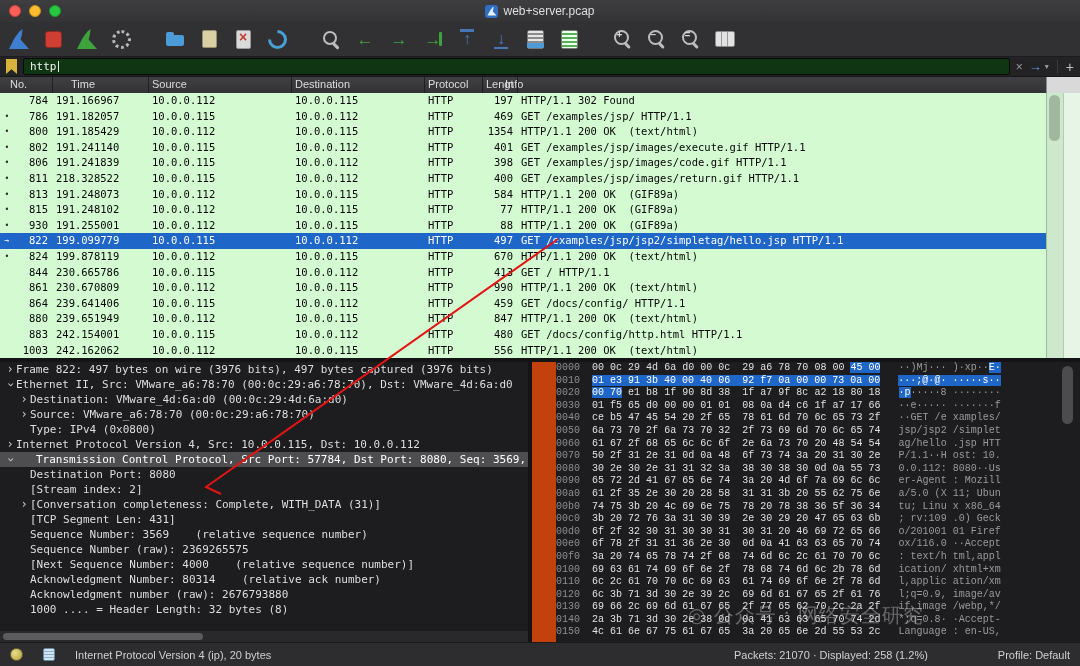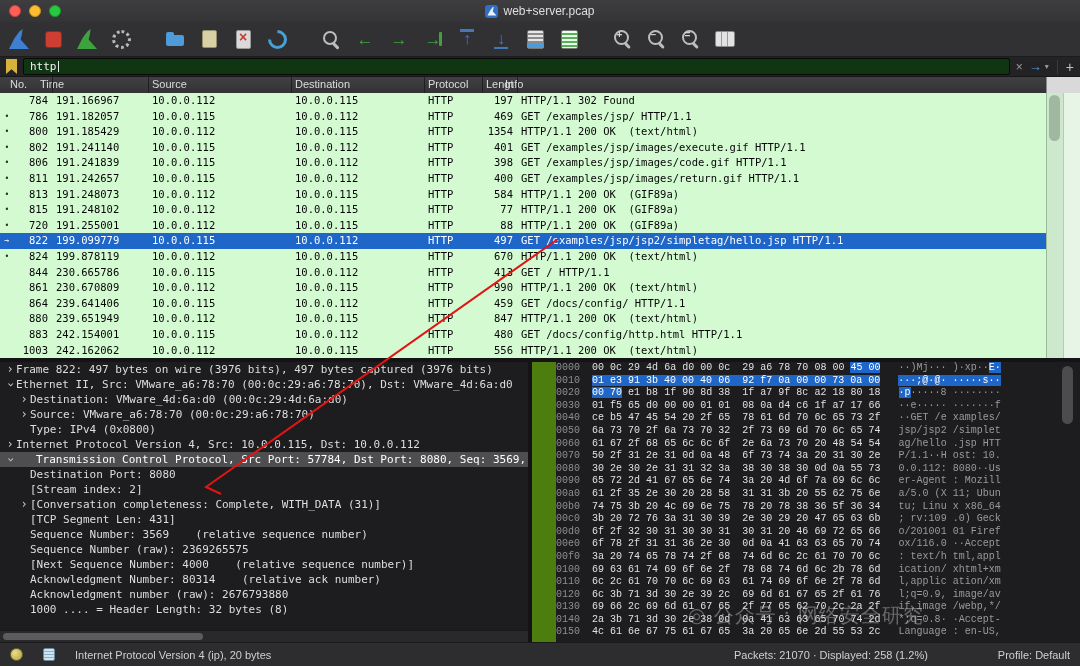--- a/index.html
+++ b/index.html
@@ -1,16 +1,16 @@
 <!DOCTYPE html>
 <html style="--sel: #1f66c9; --http-green: #d4fad2; --hexhl: #1f66c9; --filter-bg: #103512;"><head>
 <meta charset="utf-8">
 <style>
   html,body{margin:0;padding:0;background:#222;}
-  .app{position:relative;width:1080px;height:666px;background:#4d7c0f;overflow:hidden;
+  .app{position:relative;width:1080px;height:666px;background:#c2410c;overflow:hidden;
        font-family:"Liberation Sans", sans-serif;}
 
   
   .titlebar{position:absolute;left:0;top:0;width:100%;height:22px;
     background:linear-gradient(#3e3e40,#343436);border-bottom:1px solid #1b1b1d;}
   .lights{position:absolute;left:9px;top:5px;display:flex;gap:8px;}
   .light{width:12px;height:12px;border-radius:50%;display:inline-block;}
   .light.red{background:#ff5f57;border:1px solid #c94440;box-sizing:border-box;}
   .light.yellow{background:#febc2e;border:1px solid #c79423;box-sizing:border-box;}
   .light.green{background:#28c840;border:1px solid #1d9930;box-sizing:border-box;}
@@ -68,21 +68,21 @@
   .fbtn{flex:0 0 auto;line-height:1;cursor:default;}
   .fbtn.clear{color:#9a9a9a;font-size:12px;}
   .fbtn.apply{color:#58a0e8;font-weight:bold;font-size:13px;}
   .fbtn.caretd{color:#9a9a9a;font-size:8px;margin-left:-3px;}
   .fbtn.plus{color:#c0c0c0;font-size:14px;border-left:1px solid #3a3a3c;padding-left:8px;margin-left:2px;}
 
   
   .phead{position:absolute;left:0;top:77px;width:100%;height:16px;
     background:linear-gradient(#404042,#333335);color:#dcdcdc;font-size:11px;border-bottom:1px solid #1a1a1c;}
   .phead span{position:absolute;top:1px;white-space:pre;}
-  .h-no{left:10px;} .h-time{left:40px;} .h-src{left:152px;} .h-dst{left:295px;}
+  .h-no{left:10px;} .h-time{left:71px;} .h-src{left:152px;} .h-dst{left:295px;}
   .h-proto{left:428px;} .h-len{left:486px;} .h-info{left:505px;}
   .hsep{position:absolute;top:0;bottom:0;width:1px;background:#1f1f21;}
   .hcorner{position:absolute;right:0;top:0;width:34px;height:16px;background:#d9d9d9;border-left:1px solid #8a8a8a;box-sizing:border-box;}
 
   
   .plist{position:absolute;left:0;top:93px;width:1046px;height:265px;background:var(--http-green,#d4fad2);overflow:hidden;}
   .prow{position:relative;height:15.6px;line-height:15.6px;font-family:"DejaVu Sans Mono", monospace;
     font-size:10.5px;color:#050505;}
   .prow span{position:absolute;top:0;white-space:pre;}
   .prow.sel{background:var(--sel,#1f66c9);color:#fff;}
@@ -274,21 +274,21 @@
         <span class="c-time">191.241839</span>
         <span class="c-src">10.0.0.115</span>
         <span class="c-dst">10.0.0.112</span>
         <span class="c-proto">HTTP</span>
         <span class="c-len">398</span>
         <span class="c-info">GET /examples/jsp/images/code.gif HTTP/1.1</span>
       </div>
       <div class="prow">
         <span class="c-mark">•</span>
         <span class="c-no">811</span>
-        <span class="c-time">191.242657</span>
+        <span class="c-time">218.328522</span>
         <span class="c-src">10.0.0.115</span>
         <span class="c-dst">10.0.0.112</span>
         <span class="c-proto">HTTP</span>
         <span class="c-len">400</span>
         <span class="c-info">GET /examples/jsp/images/return.gif HTTP/1.1</span>
       </div>
       <div class="prow">
         <span class="c-mark">•</span>
         <span class="c-no">813</span>
         <span class="c-time">191.248073</span>
@@ -303,21 +303,21 @@
         <span class="c-no">815</span>
         <span class="c-time">191.248102</span>
         <span class="c-src">10.0.0.112</span>
         <span class="c-dst">10.0.0.115</span>
         <span class="c-proto">HTTP</span>
         <span class="c-len">77</span>
         <span class="c-info">HTTP/1.1 200 OK  (GIF89a)</span>
       </div>
       <div class="prow">
         <span class="c-mark">•</span>
-        <span class="c-no">720</span>
+        <span class="c-no">930</span>
         <span class="c-time">191.255001</span>
         <span class="c-src">10.0.0.112</span>
         <span class="c-dst">10.0.0.115</span>
         <span class="c-proto">HTTP</span>
         <span class="c-len">88</span>
         <span class="c-info">HTTP/1.1 200 OK  (GIF89a)</span>
       </div>
       <div class="prow sel">
         <span class="c-mark">→</span>
         <span class="c-no">822</span>

